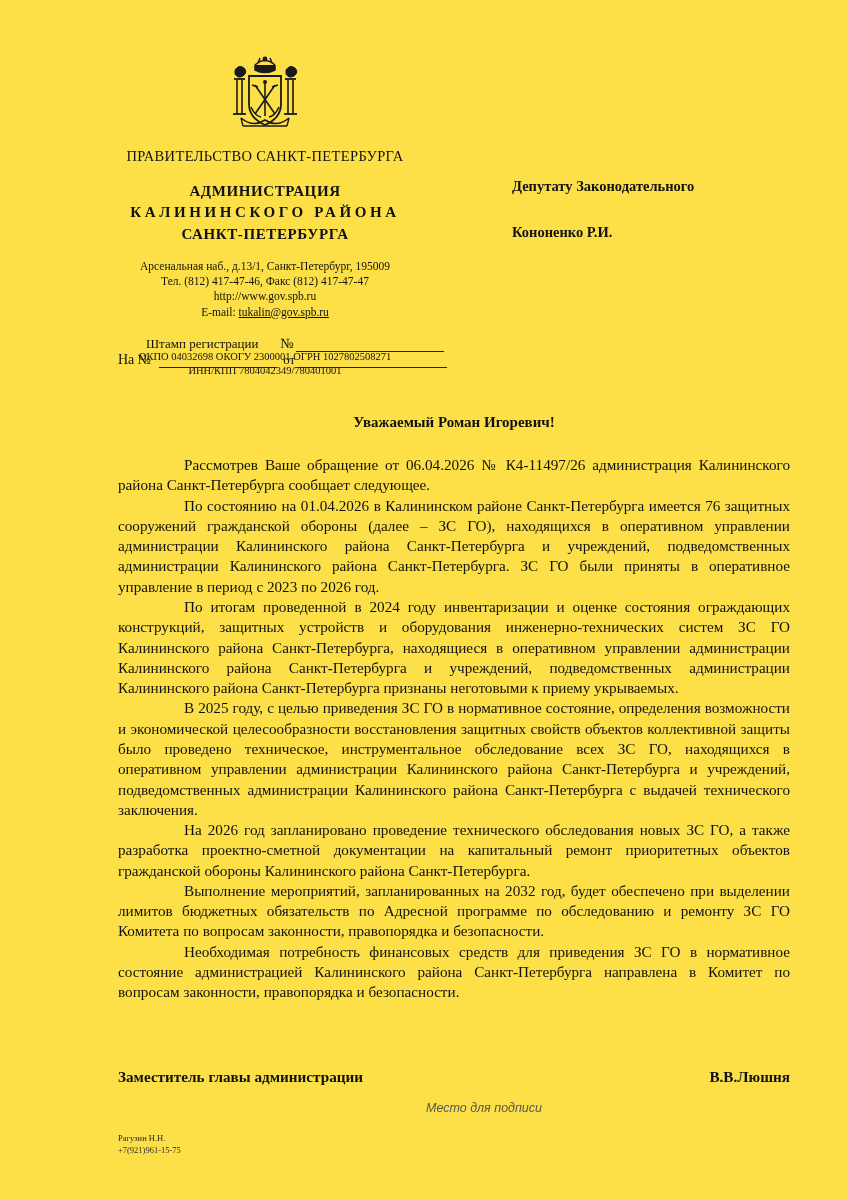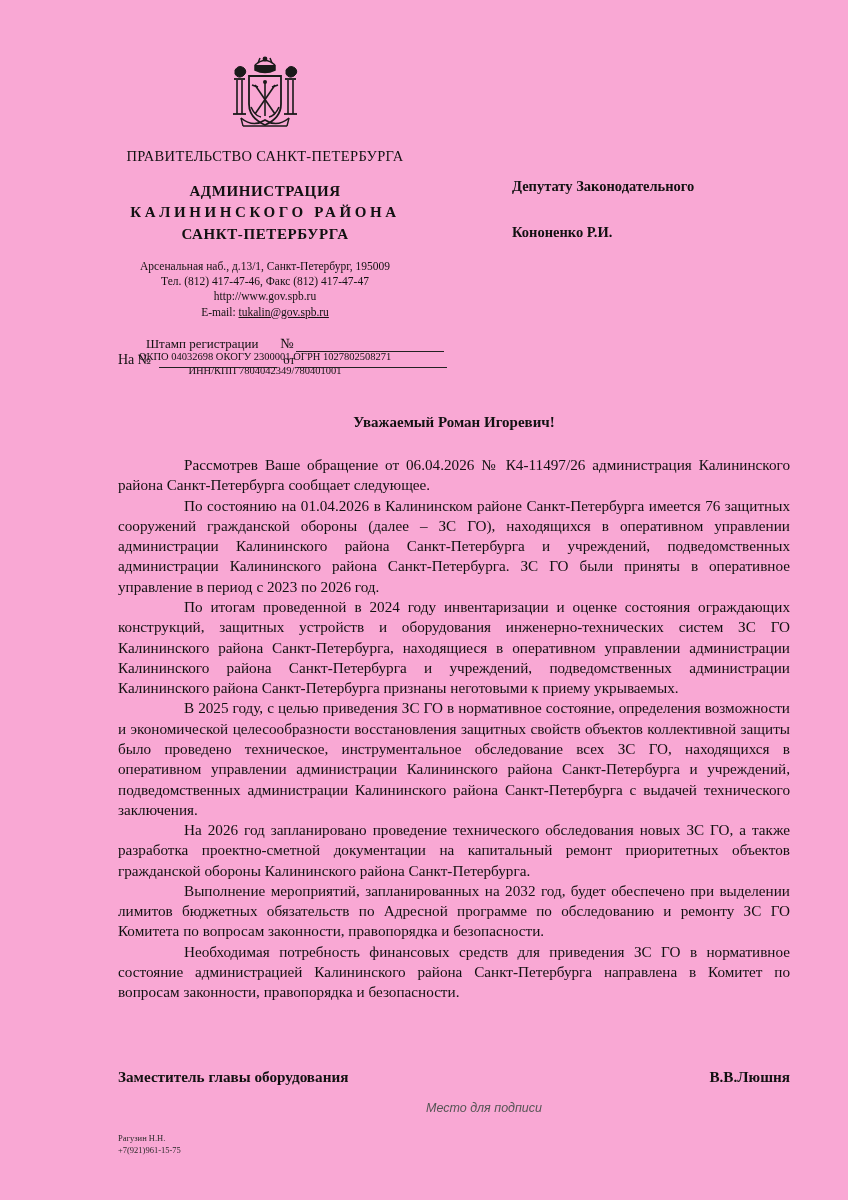--- a/index.html
+++ b/index.html
@@ -12,21 +12,21 @@
     height: 1200px;
     position: relative;
     font-family: "Liberation Serif", "DejaVu Serif", serif;
     color: #111111;
     overflow: hidden;
   }
 
   .page {
     position: absolute;
     inset: 0;
-    background: #f9a8d4;
+    background: #fde047;
   }
 
   
   .emblem-wrap {
     position: absolute;
     top: 52px;
     left: 0;
     width: 530px;
     display: flex;
     justify-content: center;
@@ -263,21 +263,21 @@
     <p class="para">Рассмотрев Ваше обращение от 06.04.2026 № К4-11497/26 администрация Калининского района Санкт-Петербурга сообщает следующее.</p>
     <p class="para">По состоянию на 01.04.2026 в Калининском районе Санкт-Петербурга имеется 76 защитных сооружений гражданской обороны (далее – ЗС ГО), находящихся в оперативном управлении администрации Калининского района Санкт-Петербурга и учреждений, подведомственных администрации Калининского района Санкт-Петербурга.  ЗС ГО были приняты в оперативное управление в период с 2023 по 2026 год.</p>
     <p class="para">По итогам проведенной в 2024 году инвентаризации и оценке состояния ограждающих конструкций, защитных устройств и оборудования инженерно-технических систем ЗС ГО Калининского района Санкт-Петербурга, находящиеся в оперативном управлении администрации Калининского района Санкт-Петербурга и учреждений, подведомственных администрации Калининского района Санкт-Петербурга признаны неготовыми к приему укрываемых.</p>
     <p class="para">В 2025 году, с целью приведения ЗС ГО в нормативное состояние, определения возможности и экономической целесообразности восстановления защитных свойств объектов коллективной защиты было проведено техническое, инструментальное обследование всех ЗС ГО, находящихся в оперативном управлении администрации Калининского района Санкт-Петербурга и учреждений, подведомственных администрации Калининского района Санкт-Петербурга с выдачей технического заключения.</p>
     <p class="para">На 2026 год запланировано проведение технического обследования новых ЗС ГО, а также разработка проектно-сметной документации на капитальный ремонт приоритетных объектов гражданской обороны Калининского района Санкт-Петербурга.</p>
     <p class="para">Выполнение мероприятий, запланированных на 2032 год, будет обеспечено при выделении лимитов бюджетных обязательств по Адресной программе по обследованию и ремонту ЗС ГО Комитета по вопросам законности, правопорядка и безопасности.</p>
     <p class="para">Необходимая потребность финансовых средств для приведения ЗС ГО в нормативное состояние администрацией Калининского района Санкт-Петербурга направлена в Комитет по вопросам законности, правопорядка и безопасности.</p>
   </div>
 
   <div class="sign-row">
-    <span>Заместитель главы оборудования</span>
+    <span>Заместитель главы администрации</span>
     <span>В.В.Люшня</span>
   </div>
   <div class="sign-note">Место для подписи</div>
 
   <div class="executor">
     <div>Рагузин Н.Н.</div>
     <div>+7(921)961-15-75</div>
   </div>
 
 </div>

